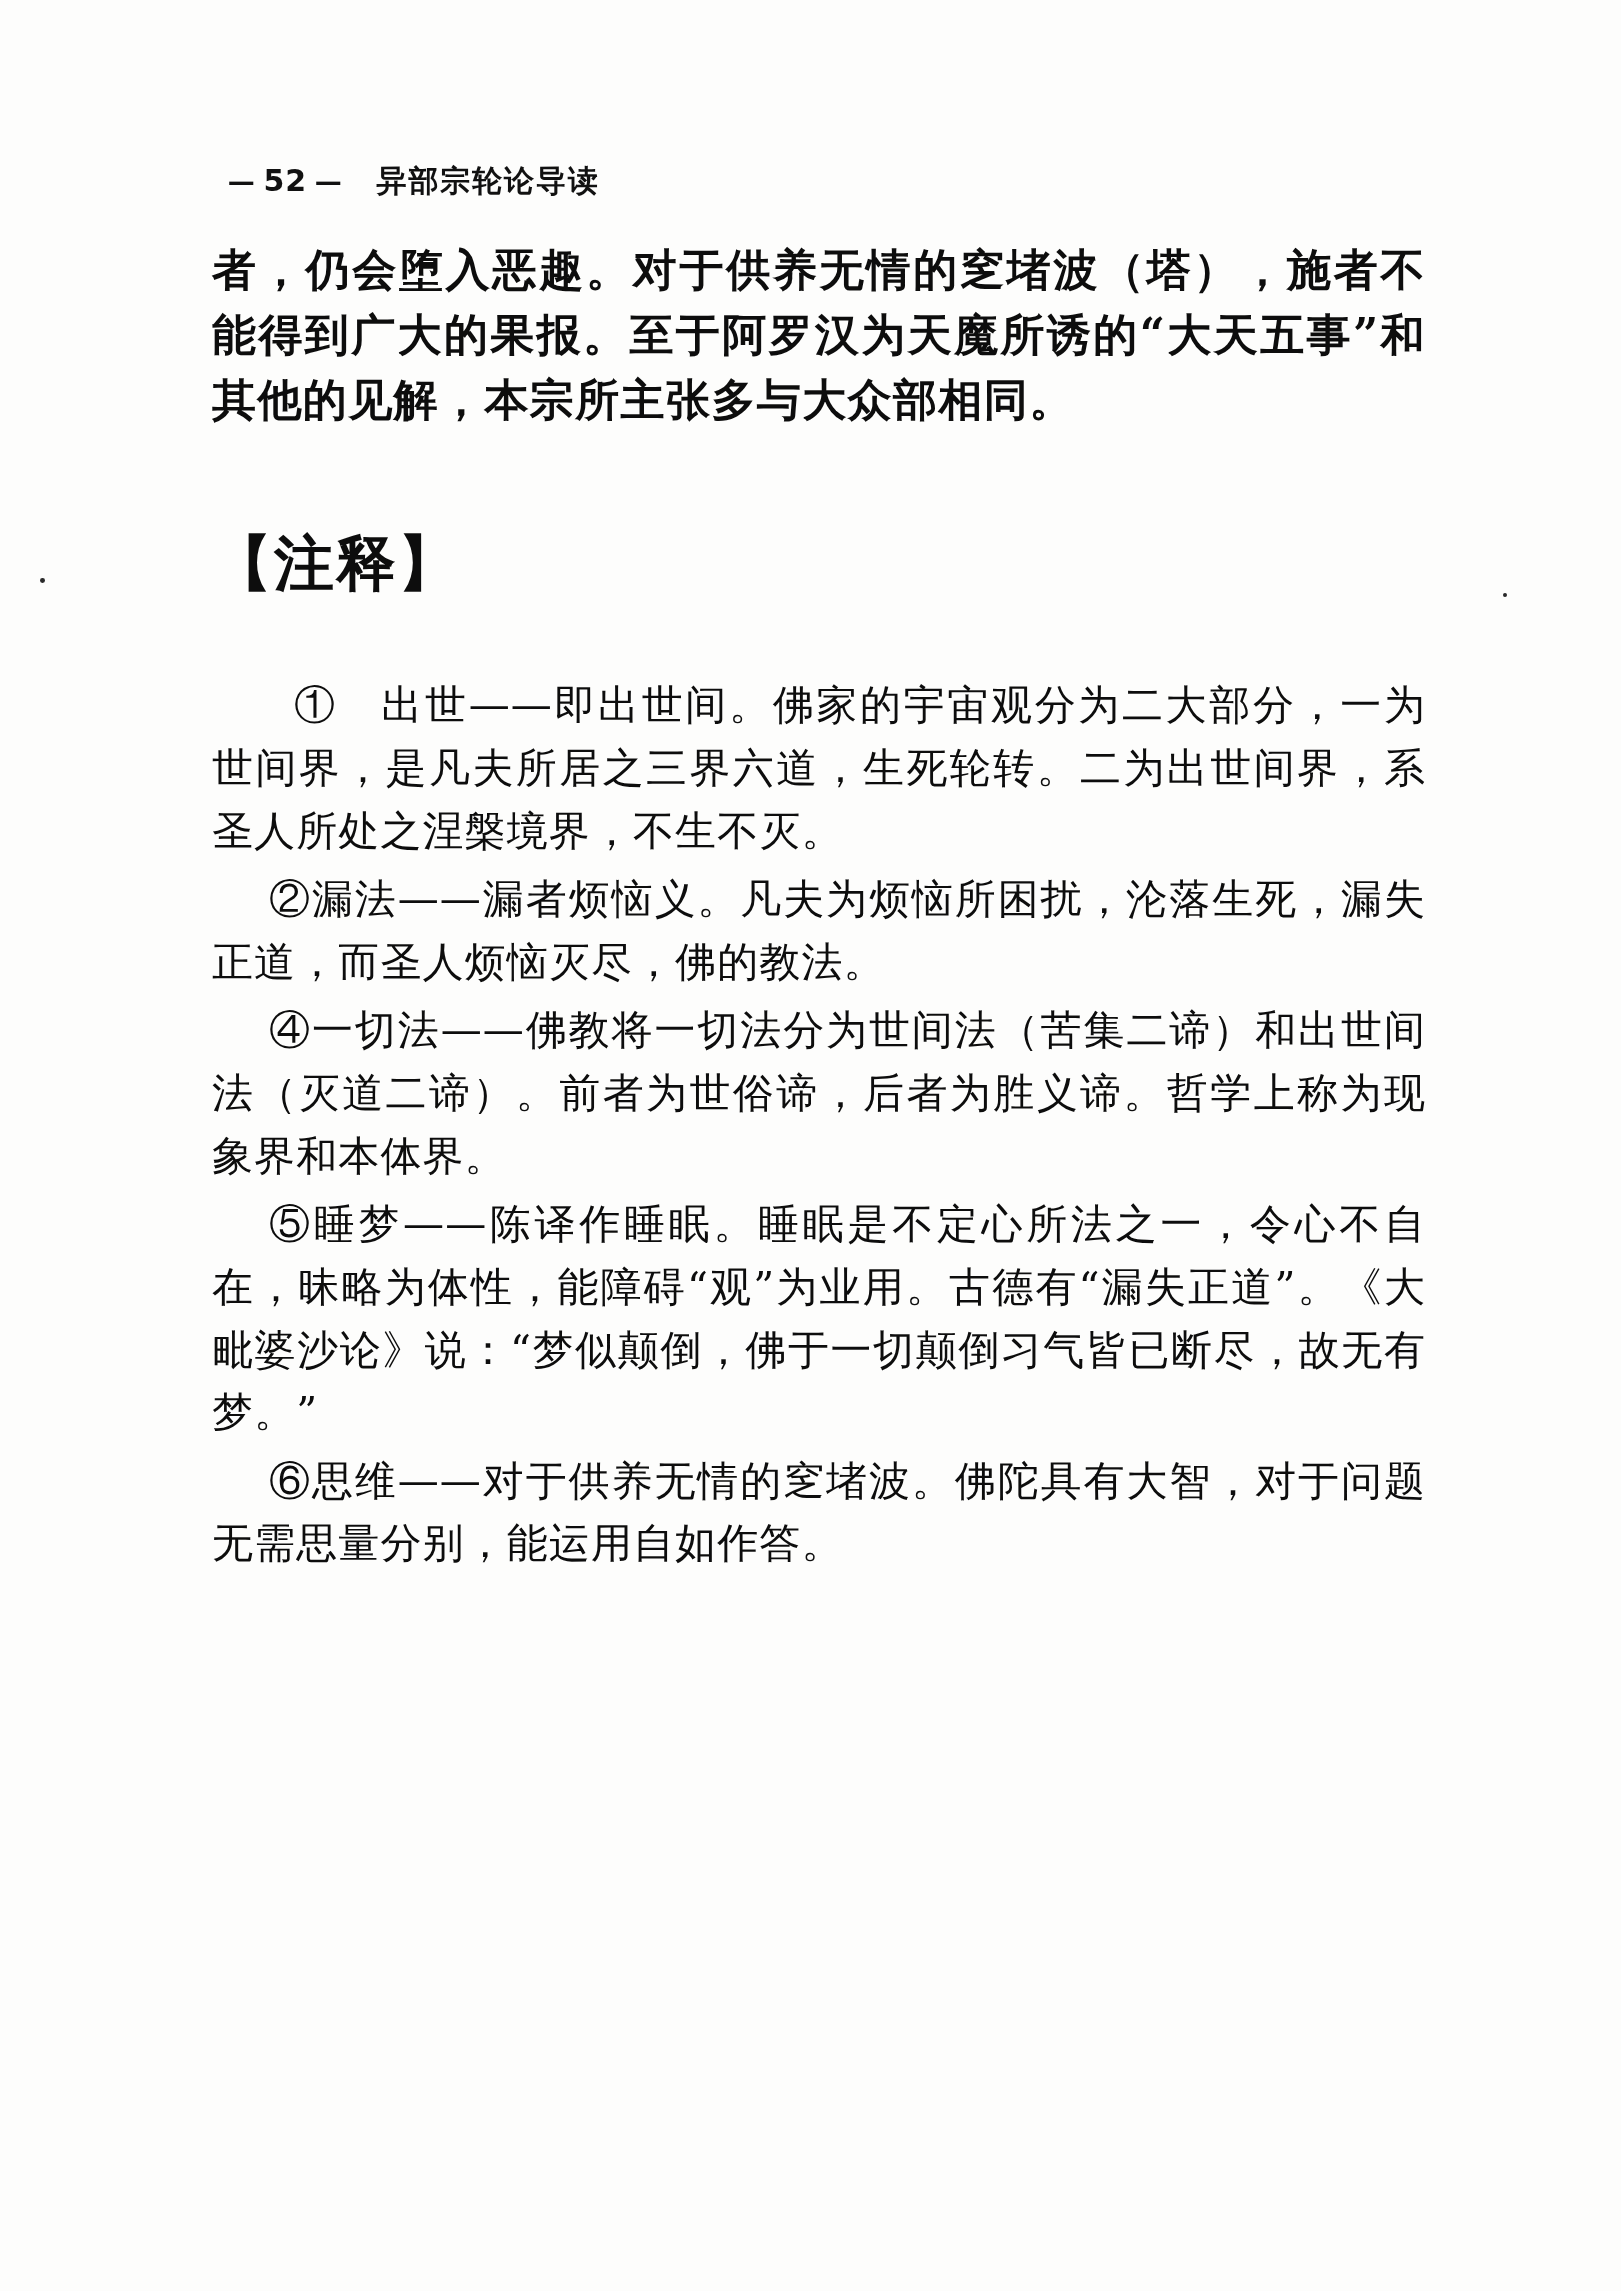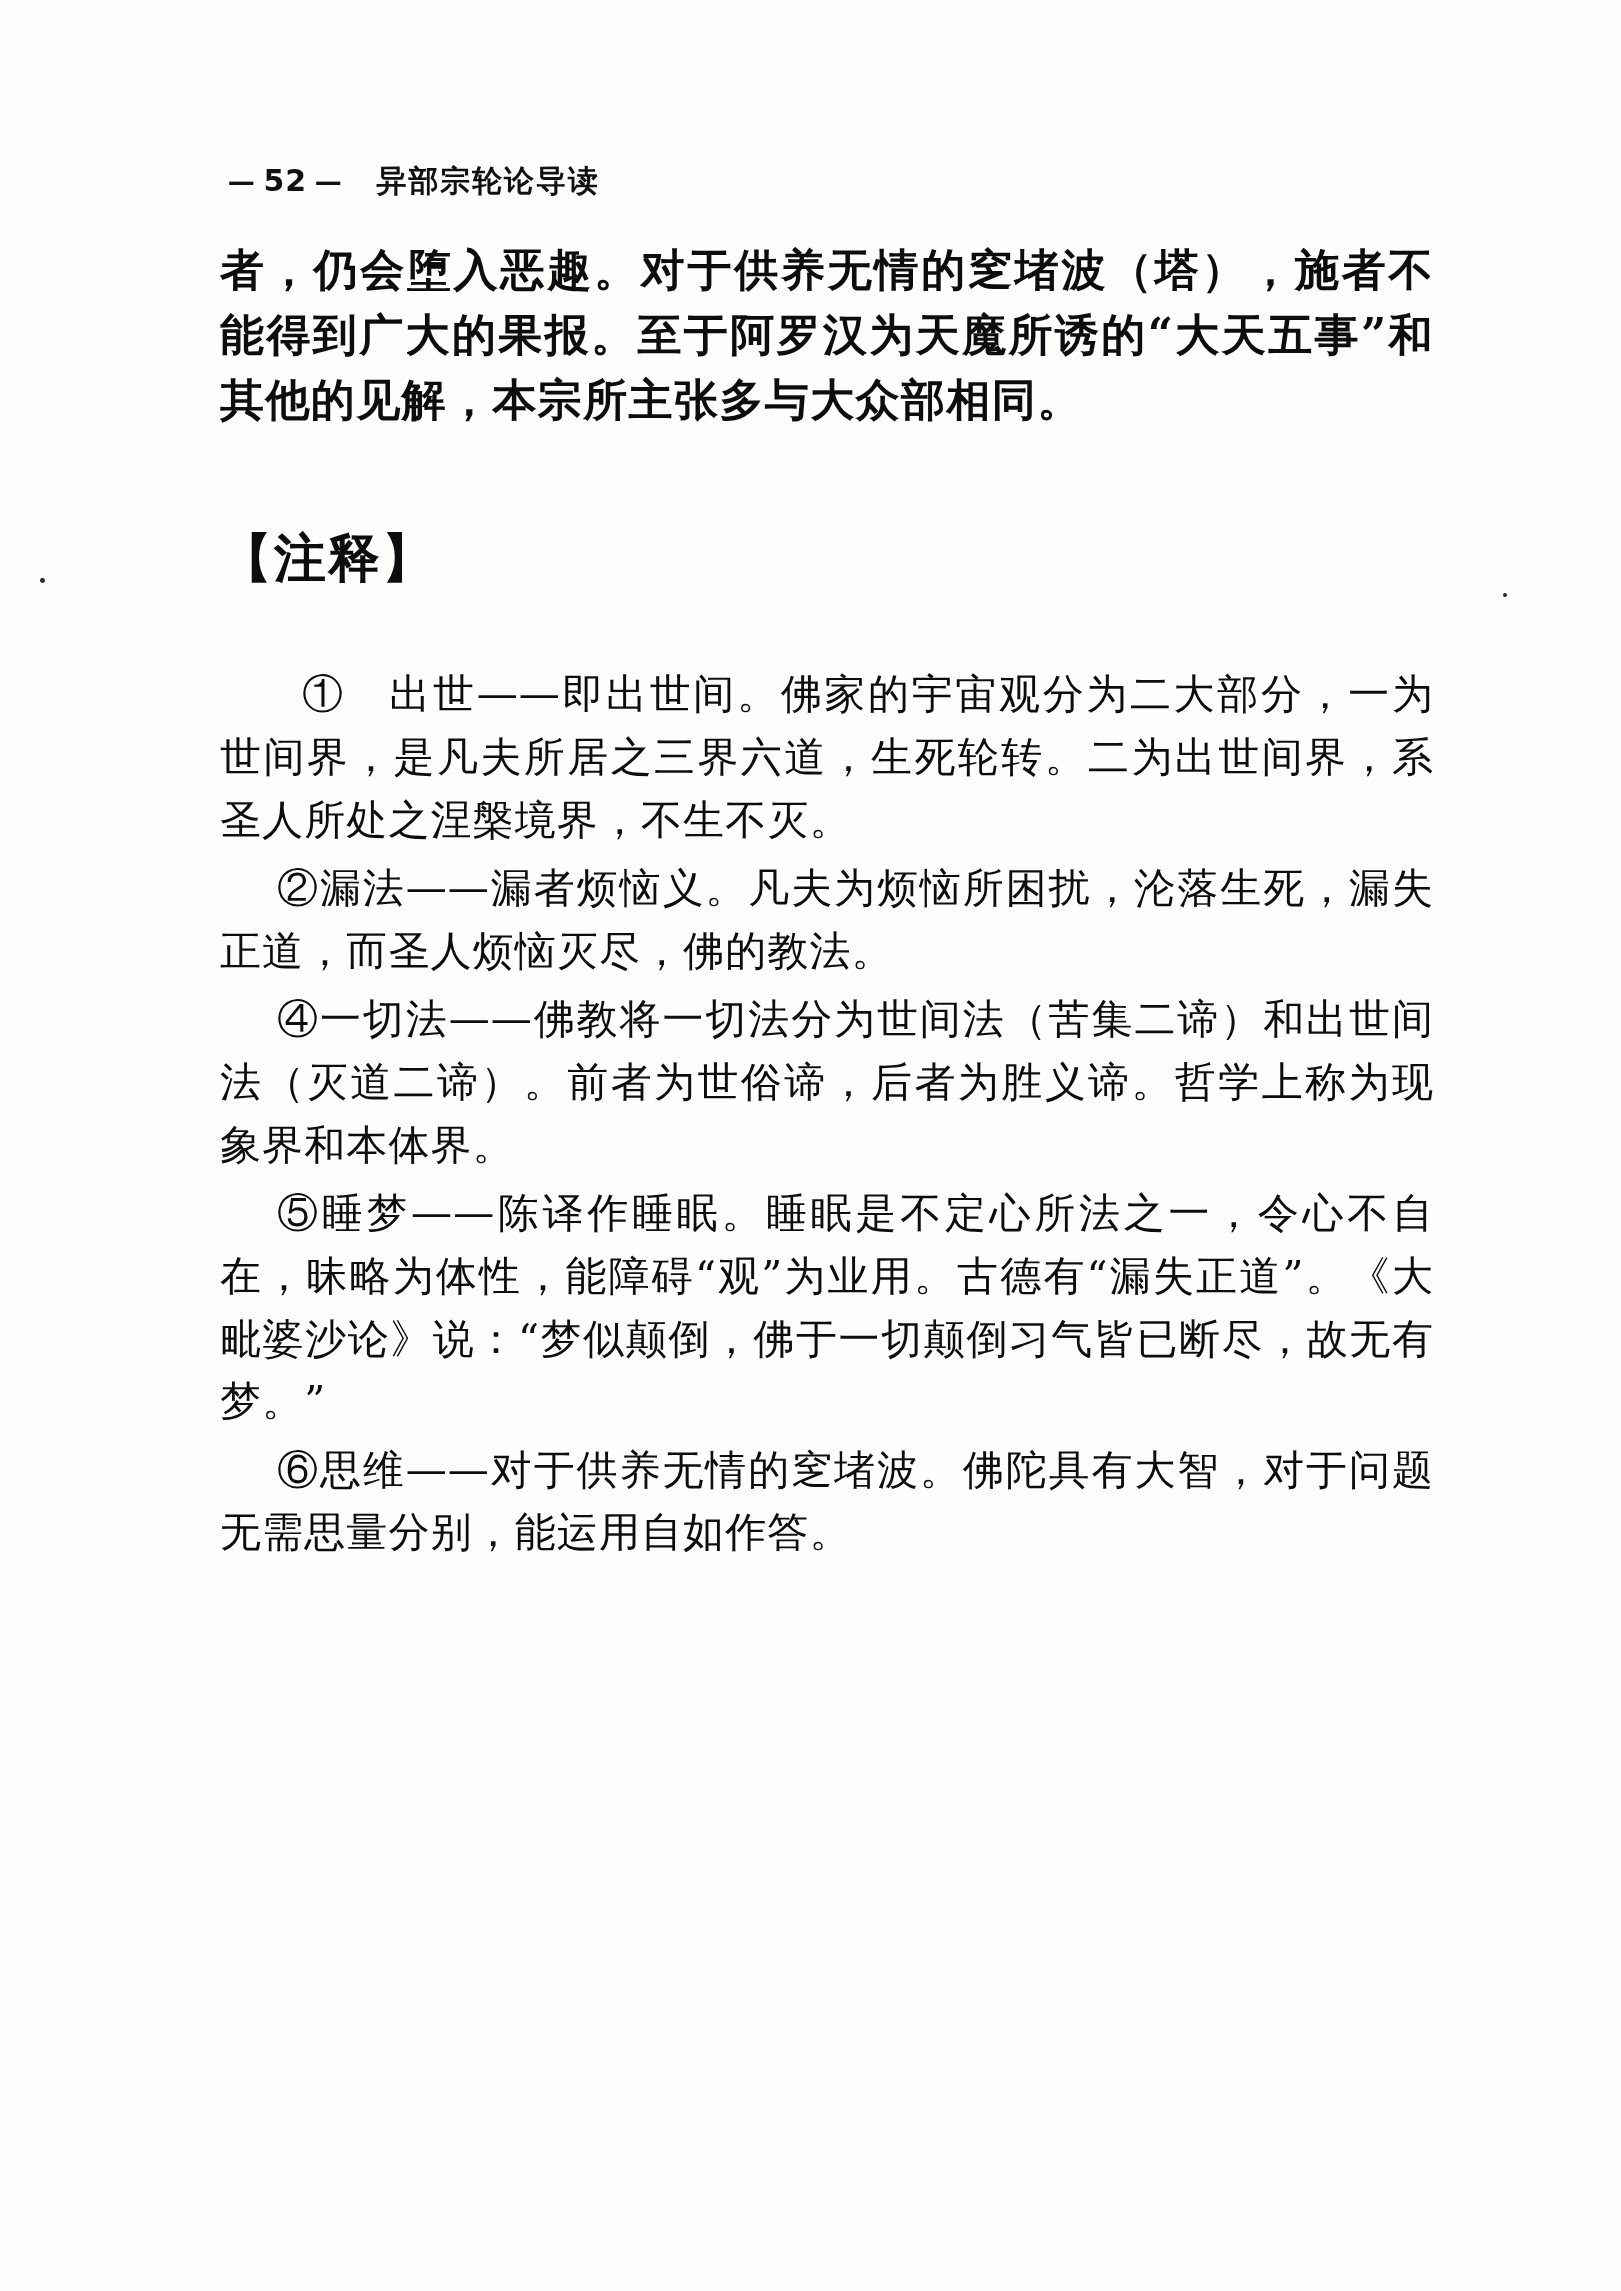--- a/index.html
+++ b/index.html
@@ -44,37 +44,37 @@
     margin: 0 2px;
   }
   .header .title {
     margin-left: 28px;
     letter-spacing: 1.9px;
   }
 
   .content {
     position: absolute;
     top: 237px;
-    left: 220px;
+    left: 212px;
     width: 1214px;
   }
 
   .para {
     font-size: 44px;
     line-height: 1.48;
     letter-spacing: 1.4px;
     text-align: justify;
     margin: 0 0 0 0;
     font-family: "DejaVu Serif", "Liberation Serif", serif;
     font-weight: bold;
   }
 
   .section-heading {
     margin-top: 92px;
-    font-size: 52px;
+    font-size: 60px;
     font-weight: bold;
     letter-spacing: 1.9px;
     font-family: Liberation Sans, sans-serif;
   }
 
   .notes {
     margin-top: 69px;
   }
   .note {
     font-size: 41px;

